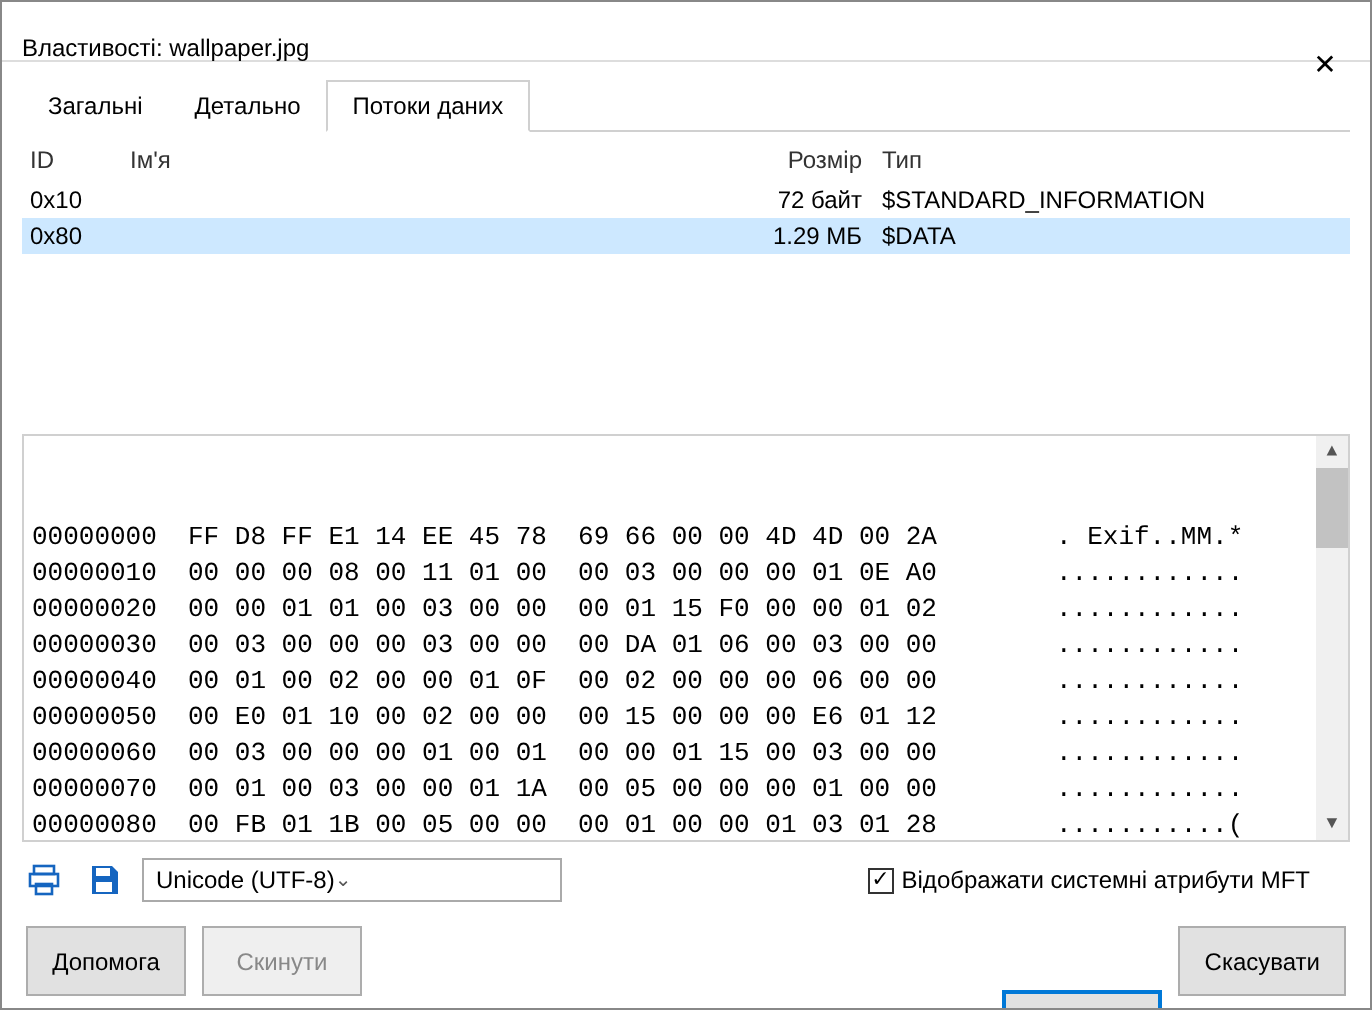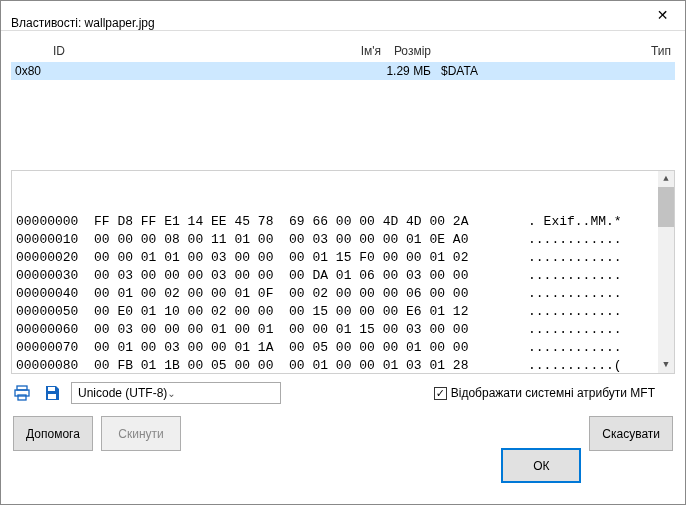--- a/index.html
+++ b/index.html
@@ -1,26 +1,26 @@
 <!DOCTYPE html>
 <html><head>
 <meta charset="utf-8">
 <style>
 * { box-sizing: border-box; margin: 0; padding: 0; }
 body { font-family: "Segoe UI", Tahoma, sans-serif; font-size: 12px; background: #fff; width: 686px; height: 505px; overflow: hidden; border: 1px solid #888; }
-.titlebar { height: 30px; display: flex; align-items: flex-end; padding: 1px 0 0 10px; border-bottom: 1px solid #ddd; }
+.titlebar { height: 30px; display: flex; align-items: flex-start; padding: 16px 0 0 10px; border-bottom: 1px solid #ddd; }
 .titlebar-text { flex: 1; font-size: 12px; }
 .close-btn { width: 45px; height: 30px; display: flex; align-items: center; justify-content: center; font-size: 14px; cursor: pointer; }
 .content { padding: 8px 10px 10px 10px; }
 .tabs { display: flex; border-bottom: 1px solid #d0d0d0; margin-bottom: 2px; }
 .tab { padding: 5px 12px; border: 1px solid transparent; cursor: pointer; position: relative; top: 1px; background: #fff; }
 .tab.active { border: 1px solid #d0d0d0; border-bottom: 1px solid #fff; }
 .table-wrap { border: none; }
 .thead { display: flex; padding: 5px 4px 4px 4px; }
-.thead .col { color: #333; font-size: 12px; text-align: right; }
+.thead .col { color: #333; font-size: 12px; }
 .col-id { width: 50px; }
 .col-name { flex: 1; }
 .col-size { width: 60px; text-align: right; padding-right: 10px; }
 .col-type { width: 230px; }
 .trow { display: flex; padding: 2px 4px; }
 .trow.selected { background: #cde8ff; }
 .trow .col { font-size: 12px; }
 .hex-wrap { margin-top: 90px; border: 1px solid #d0d0d0; height: 204px; padding: 6px 4px; font-family: "Consolas","Courier New",monospace; font-size: 13px; line-height: 18px; position: relative; white-space: pre; overflow: hidden; }
 .hex-line { display: flex; }
 .hex-addr { width: 78px; color: #000; }
@@ -47,29 +47,40 @@
 <body>
 
 <div class="titlebar">
   <span class="titlebar-text">Властивості: wallpaper.jpg</span>
   <div class="close-btn">
     <span>✕</span>
   </div>
 </div>
 
 <div class="content">
+  <div class="tabs">
+    <div class="tab">Загальні</div>
+    <div class="tab">Детально</div>
+    <div class="tab active">Потоки даних</div>
+  </div>
 
   <div class="table-wrap">
     <div class="thead">
       <div class="col col-id">ID</div>
       <div class="col col-name">Ім'я</div>
       <div class="col col-size">Розмір</div>
       <div class="col col-type">Тип</div>
     </div>
     <div id="tbody">
+        <div class="trow">
+          <div class="col col-id">0x10</div>
+          <div class="col col-name"></div>
+          <div class="col col-size">72 байт</div>
+          <div class="col col-type">$STANDARD_INFORMATION</div>
+        </div>
         <div class="trow selected">
           <div class="col col-id">0x80</div>
           <div class="col col-name"></div>
           <div class="col col-size">1.29 МБ</div>
           <div class="col col-type">$DATA</div>
         </div>
       </div>
   </div>
 
   <div class="hex-wrap">

